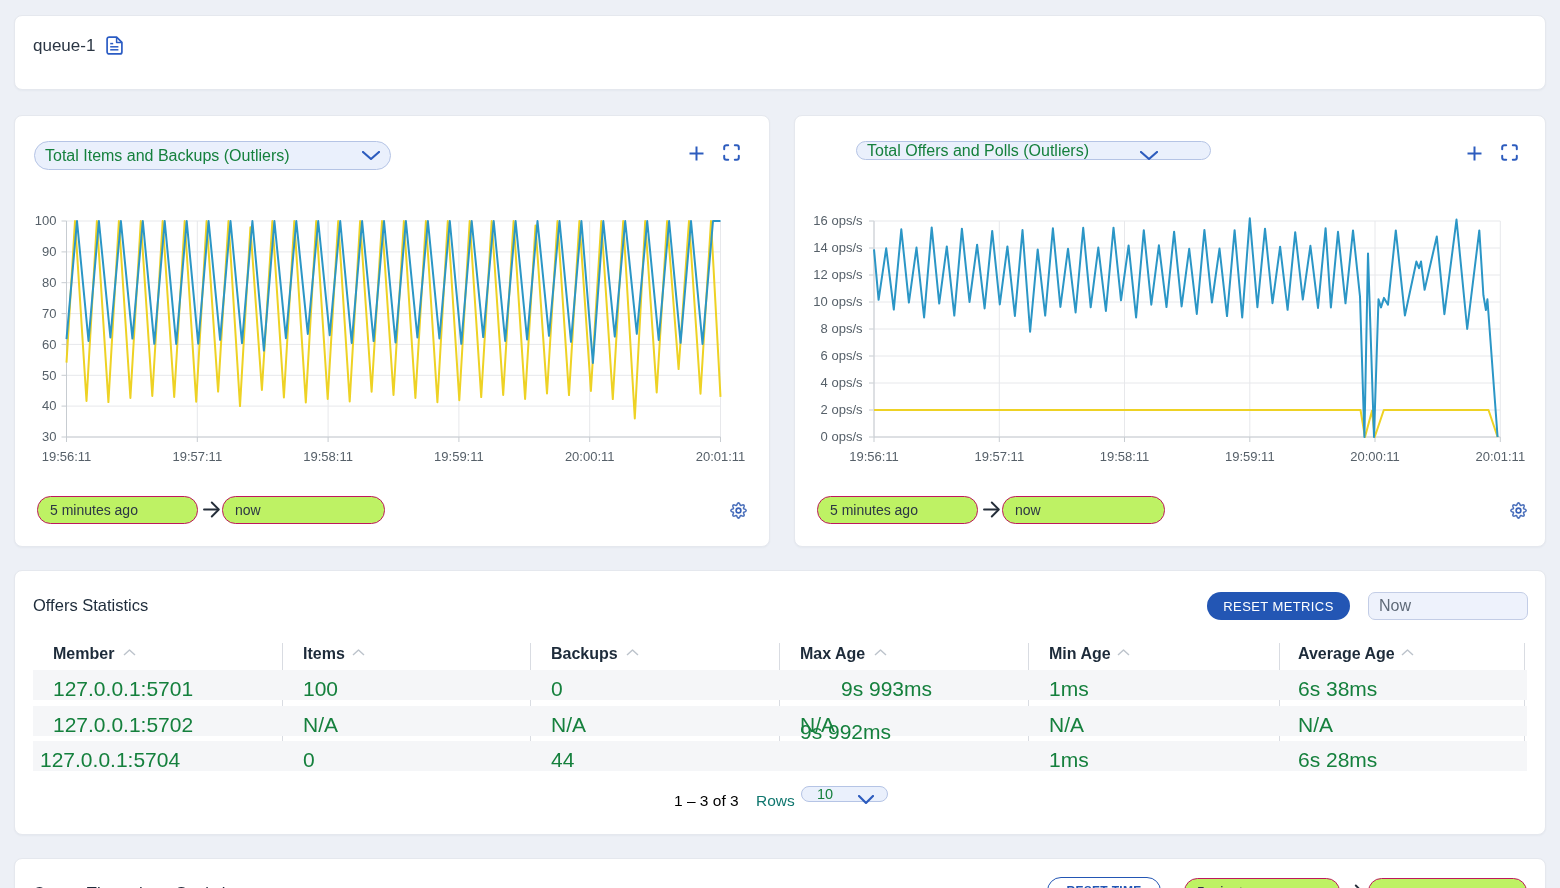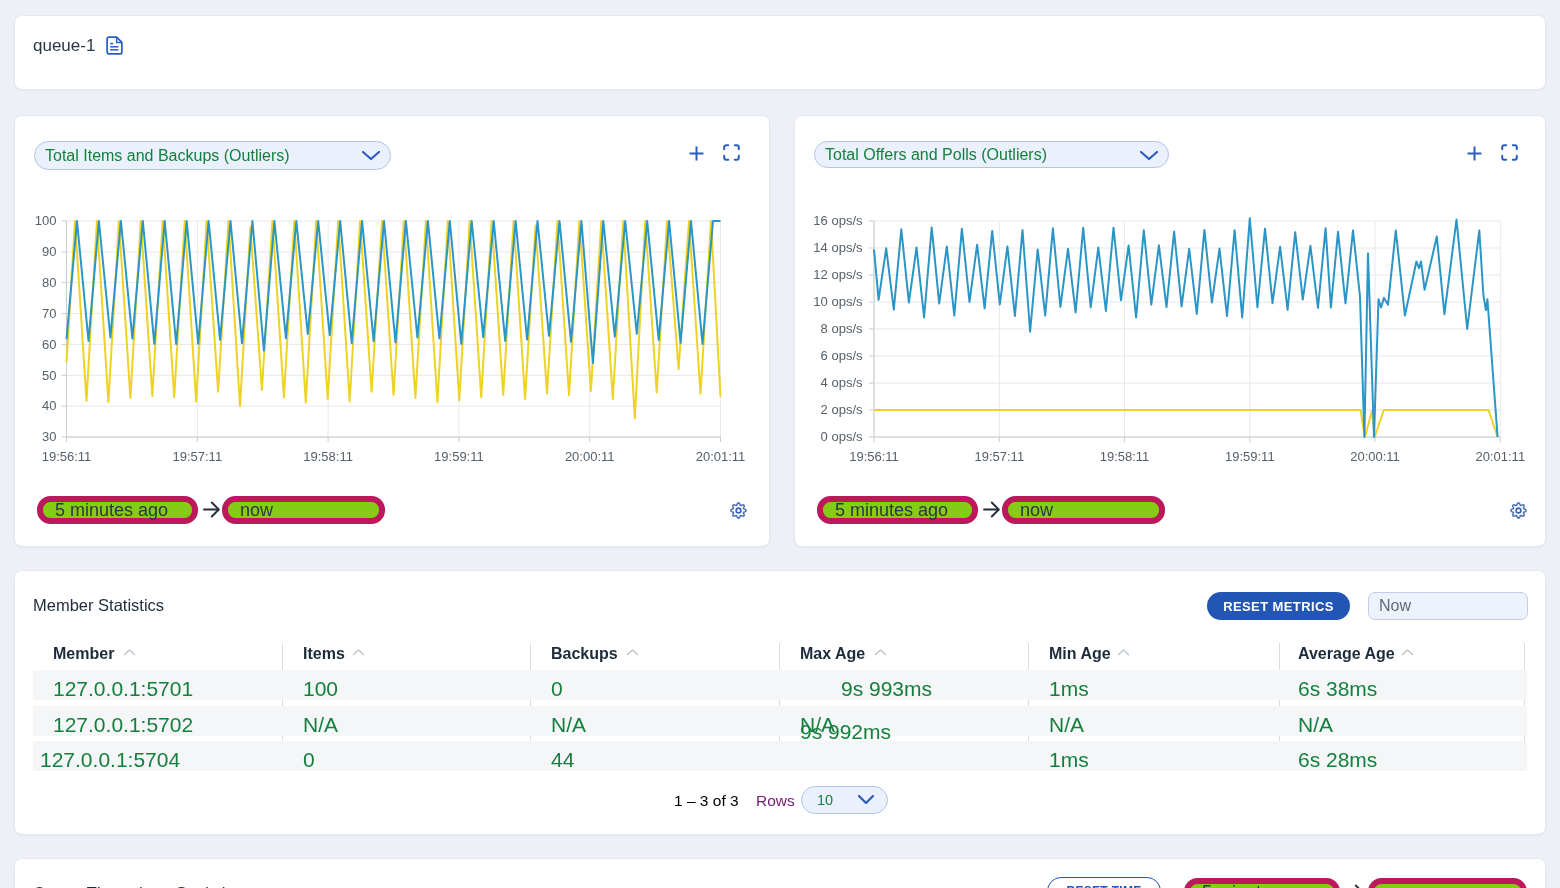--- a/index.html
+++ b/index.html
@@ -2,22 +2,22 @@
 <html><head><meta charset="utf-8"><style>
 
 *{margin:0;padding:0;box-sizing:border-box}
 html,body{width:1560px;height:888px;overflow:hidden;background:#edf0f6;
  font-family:"Liberation Sans",sans-serif;position:relative}
 .card{position:absolute;background:#fff;border:1px solid #e5e8ee;border-radius:8px;
  box-shadow:0 1px 2px rgba(20,40,80,.04)}
 .abs{position:absolute}
 .pill{position:absolute;background:#eaf0fc;border:1px solid #b5c4e5;border-radius:14.5px;
  font-size:16px;color:#15803d;display:flex;align-items:center}
-.inp{position:absolute;background:#84cc16;border:6px solid #be185d;border-radius:13.5px;
- font-size:18px;color:#2c3644;display:flex;align-items:center;padding-left:12px}
+.inp{position:absolute;background:#bef264;border:1px solid #be185d;border-radius:13.5px;
+ font-size:14px;color:#2c3644;display:flex;align-items:center;padding-left:12px}
 .hdr{position:absolute;font-size:16px;font-weight:bold;color:#1d2b3a;white-space:nowrap}
 .cell{position:absolute;font-size:21px;color:#15803d;white-space:nowrap}
 .sep{position:absolute;width:1px;background:#d9dce2}
 .rowbg{position:absolute;left:33px;width:1494px;height:30px;background:#f5f6f8}
 
 </style></head><body>
 <div class="card" style="left:14px;top:15px;width:1532px;height:75px"></div>
 <div class="abs" style="left:33px;top:36px;font-size:17px;color:#2b3644">queue-1</div>
 <svg style="position:absolute;left:106px;top:36px" width="17" height="19" viewBox="0 0 17 19" fill="none" stroke="#2b5cc4">
     <path d="M1.1 3.1 A2 2 0 0 1 3.1 1.1 H10.6 L15.9 6.4 V15.9 A2 2 0 0 1 13.9 17.9 H3.1 A2 2 0 0 1 1.1 15.9 Z" stroke-width="1.7" stroke-linejoin="round"></path>
@@ -148,21 +148,21 @@
       <text x="581.0" y="346.0" text-anchor="middle" font-size="13" fill="#566069">20:00:11</text>
       <line x1="706.3" y1="106.0" x2="706.3" y2="322.0" stroke="#e7e8eb" stroke-width="1"></line>
       <line x1="706.3" y1="322.0" x2="706.3" y2="327.0" stroke="#c7ccd1" stroke-width="1"></line>
       <text x="706.3" y="346.0" text-anchor="middle" font-size="13" fill="#566069">20:01:11</text>
       <line x1="80.0" y1="106.0" x2="80.0" y2="322.0" stroke="#c7ccd1" stroke-width="1"></line>
       <line x1="80.0" y1="322.0" x2="706.3" y2="322.0" stroke="#c7ccd1" stroke-width="1"></line>
       <polyline points="80.0,295.0 566.5,295.0 571.0,322.0 578.0,295.7 580.7,322.0 589.8,295.0 694.5,295.0 703.6,322.0" fill="none" stroke="#eed224" stroke-width="2" stroke-linejoin="round"></polyline>
       <polyline points="80.0,134.3 84.6,184.8 92.2,133.3 99.8,194.6 107.3,114.3 114.9,187.6 122.5,132.6 130.1,202.5 137.7,112.4 145.2,188.6 152.8,131.4 160.3,200.6 167.9,113.7 175.5,187.0 183.1,129.7 190.6,193.4 198.2,115.9 205.8,189.4 213.4,131.4 220.9,201.0 228.5,115.0 236.1,216.7 243.7,134.4 251.2,200.6 258.9,113.3 266.4,191.9 274.0,133.7 281.6,197.5 289.2,112.8 296.7,192.3 304.3,132.6 311.9,196.0 319.5,112.7 327.0,185.3 334.6,130.4 342.1,202.5 349.8,115.2 357.3,189.7 364.9,130.3 372.5,192.1 380.1,116.7 387.6,191.4 395.2,133.8 402.8,199.0 410.4,114.9 417.9,187.5 425.5,133.6 433.0,201.1 440.6,115.2 448.2,202.5 455.8,103.3 463.4,192.2 471.0,113.7 478.5,188.2 486.1,131.7 493.6,194.8 501.2,117.2 508.8,184.6 516.4,130.8 524.0,192.9 531.6,113.2 536.9,192.4 544.0,116.8 551.5,188.3 559.0,115.4 566.0,181.6 570.4,322.0 574.0,138.4 580.0,322.0 584.5,184.3 587.0,192.4 590.0,182.9 594.0,189.7 601.8,115.4 610.9,200.5 622.4,146.5 625.0,153.2 627.0,146.5 630.6,174.8 642.8,121.5 650.4,199.2 662.5,104.6 673.2,214.0 685.3,115.4 689.4,180.2 691.9,195.1 693.4,184.3 703.6,322.0" fill="none" stroke="#2b96c6" stroke-width="2" stroke-linejoin="round"></polyline>
     </svg>
 </div>
-<div class="pill" style="left:814px;top:141px;width:355px;height:27px;padding-left:10px">Total Offers and Polls (Outliers)</div>
+<div class="pill" style="left:856px;top:141px;width:355px;height:19px;padding-left:10px">Total Offers and Polls (Outliers)</div>
 <svg style="position:absolute;left:1140px;top:151px" width="18" height="9" viewBox="0 0 18 9" fill="none">
     <path d="M1 1 L9.0 8 L17 1" stroke="#2d5cbe" stroke-width="2.2" stroke-linecap="round" stroke-linejoin="round"></path>
   </svg>
 <svg style="position:absolute;left:1467px;top:146px" width="15" height="15" viewBox="0 0 15 15">
     <line x1="7.5" y1="0.5" x2="7.5" y2="14.5" stroke="#2d5cbe" stroke-width="2"></line>
     <line x1="0.5" y1="7.5" x2="14.5" y2="7.5" stroke="#2d5cbe" stroke-width="2"></line>
   </svg>
 <svg style="position:absolute;left:1501px;top:144px" width="17" height="17" viewBox="0 0 17 17" fill="none" stroke="#2d5cbe" stroke-width="2" stroke-linecap="round">
     <path d="M1.2 5.2 V3.2 A2 2 0 0 1 3.2 1.2 H5.2"></path>
     <path d="M11.8 1.2 H13.8 A2 2 0 0 1 15.8 3.2 V5.2"></path>
@@ -173,22 +173,22 @@
 <svg style="position:absolute;left:983px;top:501px" width="17" height="17" viewBox="0 0 17 17" fill="none" stroke="#252e3a" stroke-width="1.9" stroke-linecap="round" stroke-linejoin="round">
     <line x1="1" y1="8.5" x2="15" y2="8.5"></line>
     <path d="M8.8 1.5 L15.8 8.5 L8.8 15.5"></path>
   </svg>
 <div class="inp" style="left:1002px;top:496px;width:163px;height:28px">now</div>
 <svg style="position:absolute;left:1510px;top:502px" width="17" height="17" viewBox="0 0 16.5 16.5" fill="none">
     <polygon points="15.65,8.25 15.55,8.63 15.26,8.99 14.84,9.29 14.35,9.55 13.88,9.76 13.48,9.95 13.22,10.16 13.11,10.42 13.15,10.75 13.29,11.16 13.48,11.65 13.65,12.17 13.73,12.69 13.68,13.14 13.48,13.48 13.14,13.68 12.69,13.73 12.17,13.65 11.65,13.48 11.16,13.29 10.75,13.15 10.42,13.11 10.16,13.22 9.95,13.48 9.76,13.88 9.55,14.35 9.29,14.84 8.99,15.26 8.63,15.55 8.25,15.65 7.87,15.55 7.51,15.26 7.21,14.84 6.95,14.35 6.74,13.88 6.55,13.48 6.34,13.22 6.08,13.11 5.75,13.15 5.34,13.29 4.85,13.48 4.33,13.65 3.81,13.73 3.36,13.68 3.02,13.48 2.82,13.14 2.77,12.69 2.85,12.17 3.02,11.65 3.21,11.16 3.35,10.75 3.39,10.42 3.28,10.16 3.02,9.95 2.62,9.76 2.15,9.55 1.66,9.29 1.24,8.99 0.95,8.63 0.85,8.25 0.95,7.87 1.24,7.51 1.66,7.21 2.15,6.95 2.62,6.74 3.02,6.55 3.28,6.34 3.39,6.08 3.35,5.75 3.21,5.34 3.02,4.85 2.85,4.33 2.77,3.81 2.82,3.36 3.02,3.02 3.36,2.82 3.81,2.77 4.33,2.85 4.85,3.02 5.34,3.21 5.75,3.35 6.08,3.39 6.34,3.28 6.55,3.02 6.74,2.62 6.95,2.15 7.21,1.66 7.51,1.24 7.87,0.95 8.25,0.85 8.63,0.95 8.99,1.24 9.29,1.66 9.55,2.15 9.76,2.62 9.95,3.02 10.16,3.28 10.42,3.39 10.75,3.35 11.16,3.21 11.65,3.02 12.17,2.85 12.69,2.77 13.14,2.82 13.48,3.02 13.68,3.36 13.73,3.81 13.65,4.33 13.48,4.85 13.29,5.34 13.15,5.75 13.11,6.08 13.22,6.34 13.48,6.55 13.88,6.74 14.35,6.95 14.84,7.21 15.26,7.51 15.55,7.87 15.65,8.25" stroke="#4a6fba" stroke-width="1.5"></polygon>
     <circle cx="8.25" cy="8.25" r="2.3" stroke="#3a63b8" stroke-width="1.6"></circle>
   </svg>
 <div class="card" style="left:14px;top:570px;width:1532px;height:265px"></div>
-<div class="abs" style="left:33px;top:596px;font-size:16.5px;color:#1d2b3a">Member Statistics</div>
-<div class="abs" style="left:1207px;top:592px;width:143px;height:28px;background:#2356b4;border-radius:14px;color:#fff;font-size:13px;font-weight:bold;letter-spacing:.4px;display:flex;align-items:center;justify-content:center">RESET METRICS</div>
+<div class="abs" style="left:33px;top:596px;font-size:16.5px;color:#1d2b3a">Offers Statistics</div>
+<div class="abs" style="left:1207px;top:592px;width:143px;height:28px;background:#2356b4;border-radius:14px;color:#fff;font-size:13px;font-weight:normal;letter-spacing:.4px;display:flex;align-items:center;justify-content:center">RESET METRICS</div>
 <div class="abs" style="left:1368px;top:592px;width:160px;height:28px;background:#eef2fc;border:1px solid #c3cde6;border-radius:7px;font-size:16px;color:#5f6a78;display:flex;align-items:center;padding-left:10px">Now</div>
 <div class="hdr" style="left:53px;top:645px">Member</div>
 <svg style="position:absolute;left:123px;top:649px" width="13" height="7" viewBox="0 0 13 7" fill="none">
     <path d="M1 6 L6.5 1 L12 6" stroke="#bcc3cb" stroke-width="1.4" stroke-linejoin="round"></path>
   </svg>
 <div class="hdr" style="left:303px;top:645px">Items</div>
 <svg style="position:absolute;left:352px;top:649px" width="13" height="7" viewBox="0 0 13 7" fill="none">
     <path d="M1 6 L6.5 1 L12 6" stroke="#bcc3cb" stroke-width="1.4" stroke-linejoin="round"></path>
   </svg>
 <div class="hdr" style="left:551px;top:645px">Backups</div>
@@ -228,22 +228,22 @@
 <div class="cell" style="left:1049px;top:712.5px">N/A</div>
 <div class="cell" style="left:1298px;top:712.5px">N/A</div>
 <div class="rowbg" style="top:741px"></div>
 <div class="cell" style="left:40px;top:748px">127.0.0.1:5704</div>
 <div class="cell" style="left:303px;top:748px">0</div>
 <div class="cell" style="left:551px;top:748px">44</div>
 <div class="cell" style="left:800px;top:720px">9s 992ms</div>
 <div class="cell" style="left:1049px;top:748px">1ms</div>
 <div class="cell" style="left:1298px;top:748px">6s 28ms</div>
 <div class="abs" style="left:674px;top:792px;font-size:15.5px;color:#000000">1 – 3 of 3</div>
-<div class="abs" style="left:756px;top:792px;font-size:15.5px;color:#701a75">Rows</div>
-<div class="pill" style="left:801px;top:786px;width:87px;height:28px;padding-left:15px;border-radius:14px;font-size:14.5px">10</div>
+<div class="abs" style="left:756px;top:792px;font-size:15.5px;color:#0f766e">Rows</div>
+<div class="pill" style="left:801px;top:786px;width:87px;height:16px;padding-left:15px;border-radius:14px;font-size:14.5px">10</div>
 <svg style="position:absolute;left:858px;top:795px" width="16" height="9" viewBox="0 0 16 9" fill="none">
     <path d="M1 1 L8.0 8 L15 1" stroke="#2d5cbe" stroke-width="2.2" stroke-linecap="round" stroke-linejoin="round"></path>
   </svg>
 <div class="card" style="left:14px;top:858px;width:1532px;height:90px"></div>
 <div class="abs" style="left:33px;top:884px;font-size:16.5px;color:#1d2b3a">Queue Throughput Statistics</div>
 <div class="abs" style="left:1047px;top:877px;width:114px;height:28px;border:1.5px solid #2356b4;background:#fff;border-radius:14px;color:#2356b4;font-size:12px;font-weight:bold;letter-spacing:.3px;display:flex;align-items:center;justify-content:center">RESET TIME</div>
 <div class="inp" style="left:1184px;top:878px;width:156px;height:28px">5 minutes ago</div>
 <svg style="position:absolute;left:1347px;top:884px" width="17" height="17" viewBox="0 0 17 17" fill="none" stroke="#252e3a" stroke-width="1.9" stroke-linecap="round" stroke-linejoin="round">
     <line x1="1" y1="8.5" x2="15" y2="8.5"></line>
     <path d="M8.8 1.5 L15.8 8.5 L8.8 15.5"></path>

